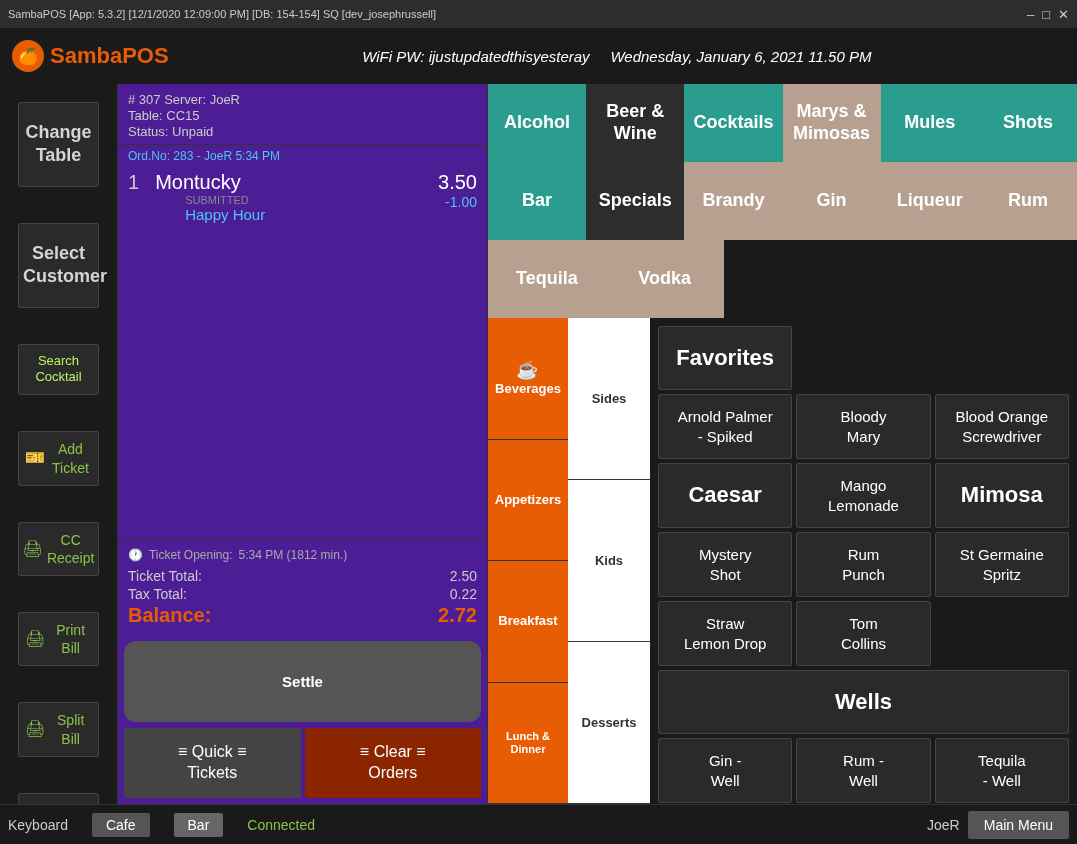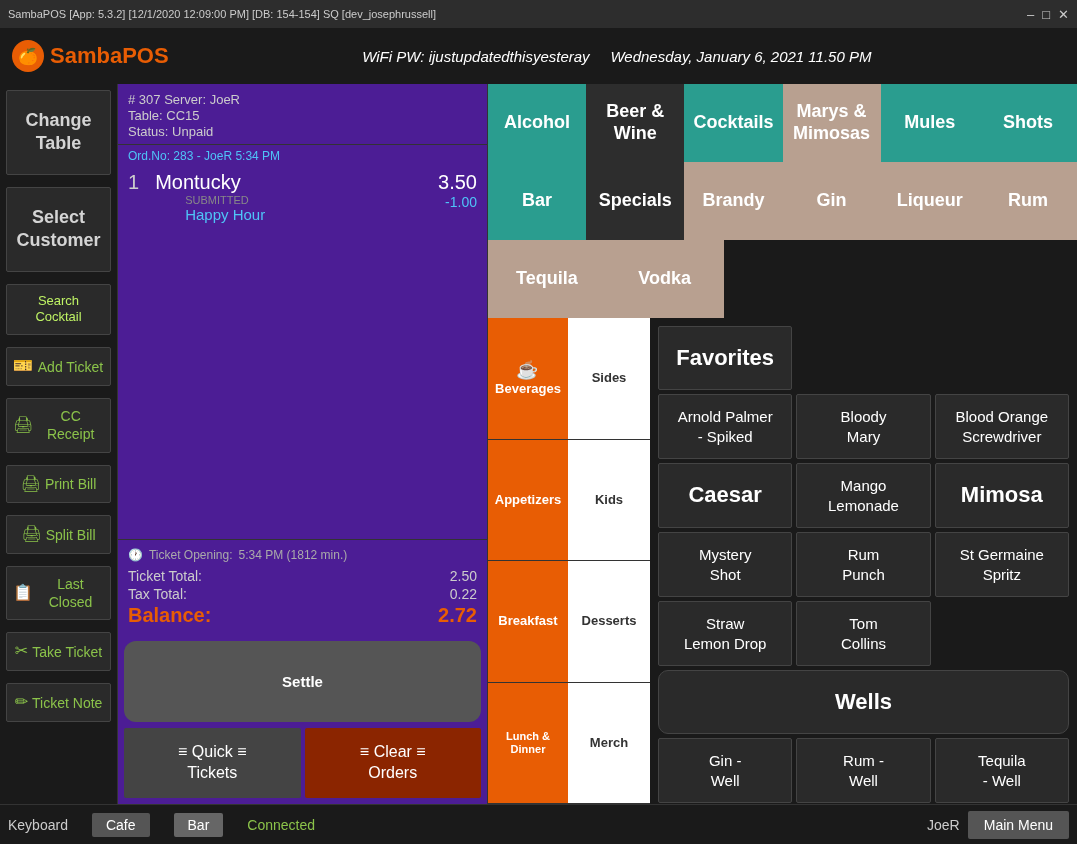--- a/index.html
+++ b/index.html
@@ -76,21 +76,21 @@
     .sidebar-btn {
       background: #2a2a2a;
       border: 1px solid #444;
       color: #d4d4d4;
       text-align: center;
       padding: 10px 4px;
       cursor: pointer;
       font-size: 15px;
       font-weight: 500;
       line-height: 1.3;
-      margin: 6px;
+      margin: 18px;
       border-radius: 2px;
     }
 
     .sidebar-btn.green-icon {
       background: #2a2a2a;
       color: #8bc34a;
       font-size: 14px;
       display: flex;
       align-items: center;
       gap: 4px;
@@ -356,21 +356,21 @@
       font-size: 15px;
       min-height: 64px;
       border-radius: 2px;
       line-height: 1.3;
     }
     .grid-item.header {
       font-size: 22px;
       font-weight: bold;
       background: #2a2a2a;
     }
-    .grid-item.full-width { grid-column: span 3; justify-content: center; border-radius: 10px; }
+    .grid-item.full-width { grid-column: span 3; justify-content: center; }
     .grid-item.empty { background: transparent; border: none; cursor: default; }
   </style>
 </head>
 <body>
 
 <div class="title-bar">
   <div class="title-bar-left">
     <span>SambaPOS [App: 5.3.2] [12/1/2020 12:09:00 PM] [DB: 154-154] SQ [dev_josephrussell]</span>
   </div>
   <div class="title-bar-controls">
@@ -561,23 +561,20 @@
           <div style="display:flex;flex-direction:column;width:82px;">
             <div class="vtab white" style="flex:1;min-height:80px;">
               <span>Sides</span>
             </div>
             <div class="vtab white" style="flex:1;min-height:80px;">
               <span>Kids</span>
             </div>
             <div class="vtab white" style="flex:1;min-height:80px;">
               <span>Desserts</span>
             </div>
-            <div class="vtab white" style="flex:1;min-height:80px;">
-              <span>Merch</span>
-            </div>
           </div>
         </div>
       </div>
 
       <div class="category-grid-right" style="flex:1;overflow-y:auto;padding:4px;">
 
         <div class="items-grid">
           <div class="grid-item header">Favorites</div>
           <div style="grid-column:span 2;"></div>
 

